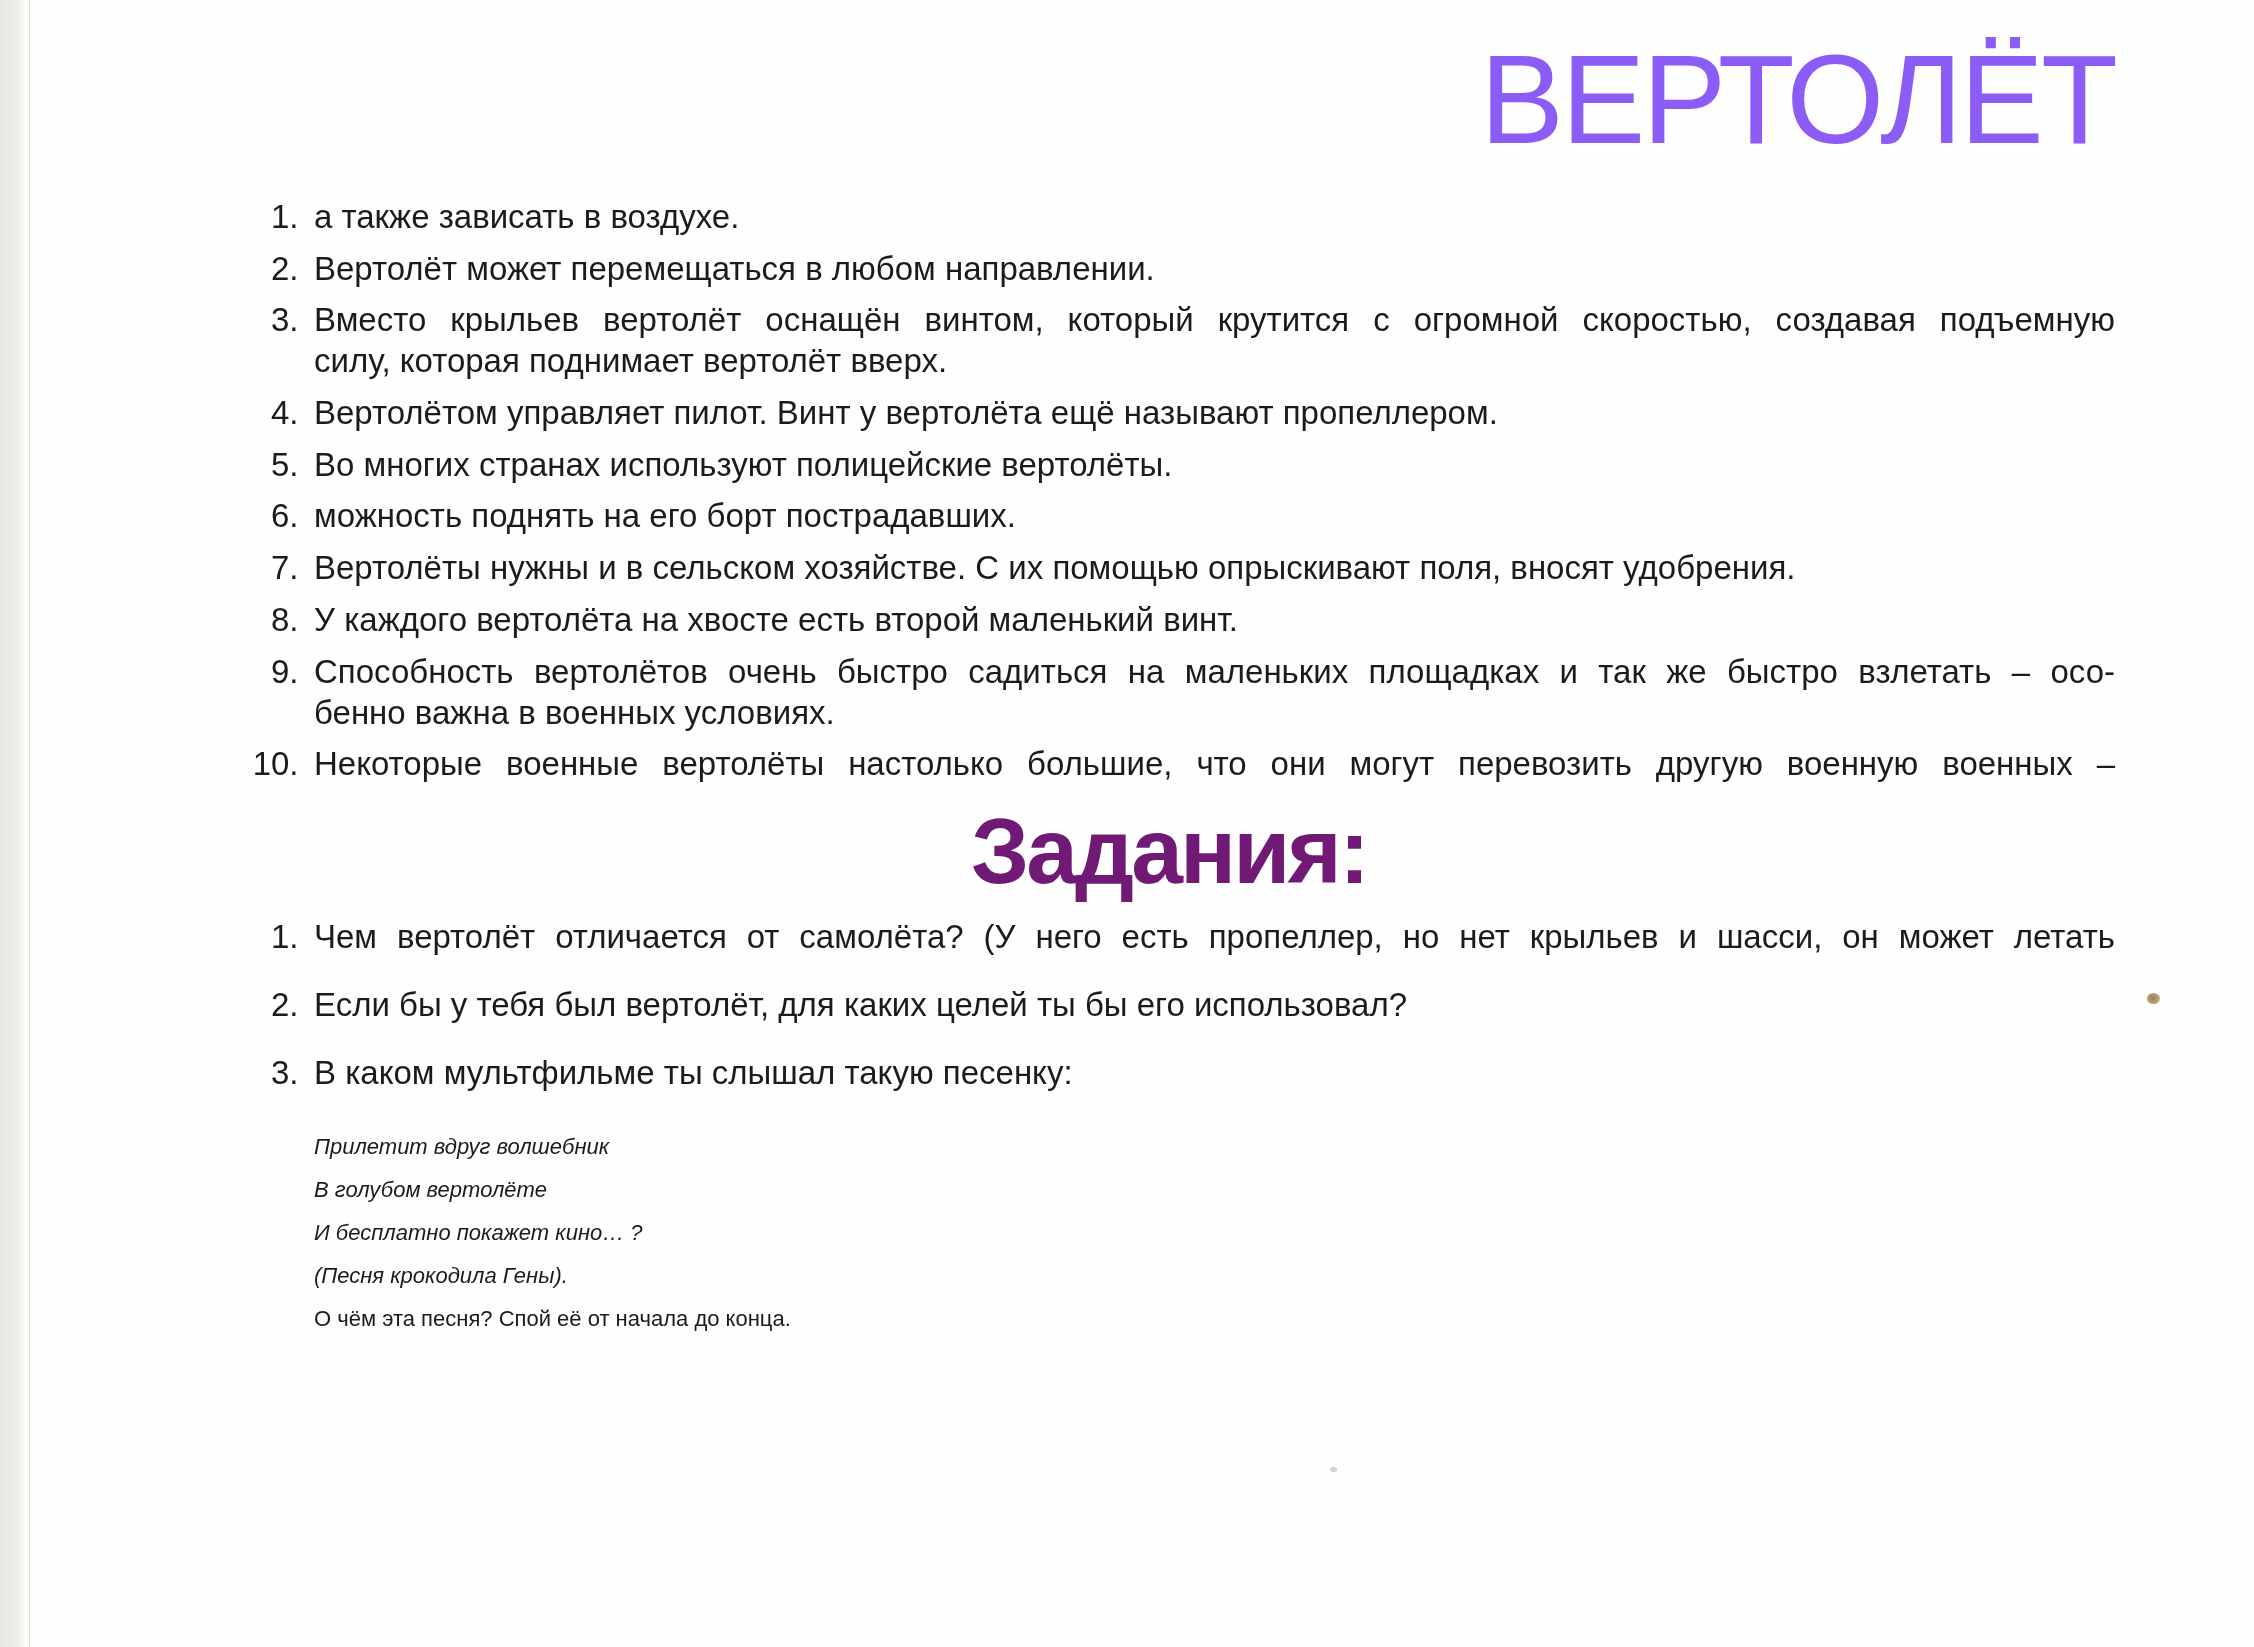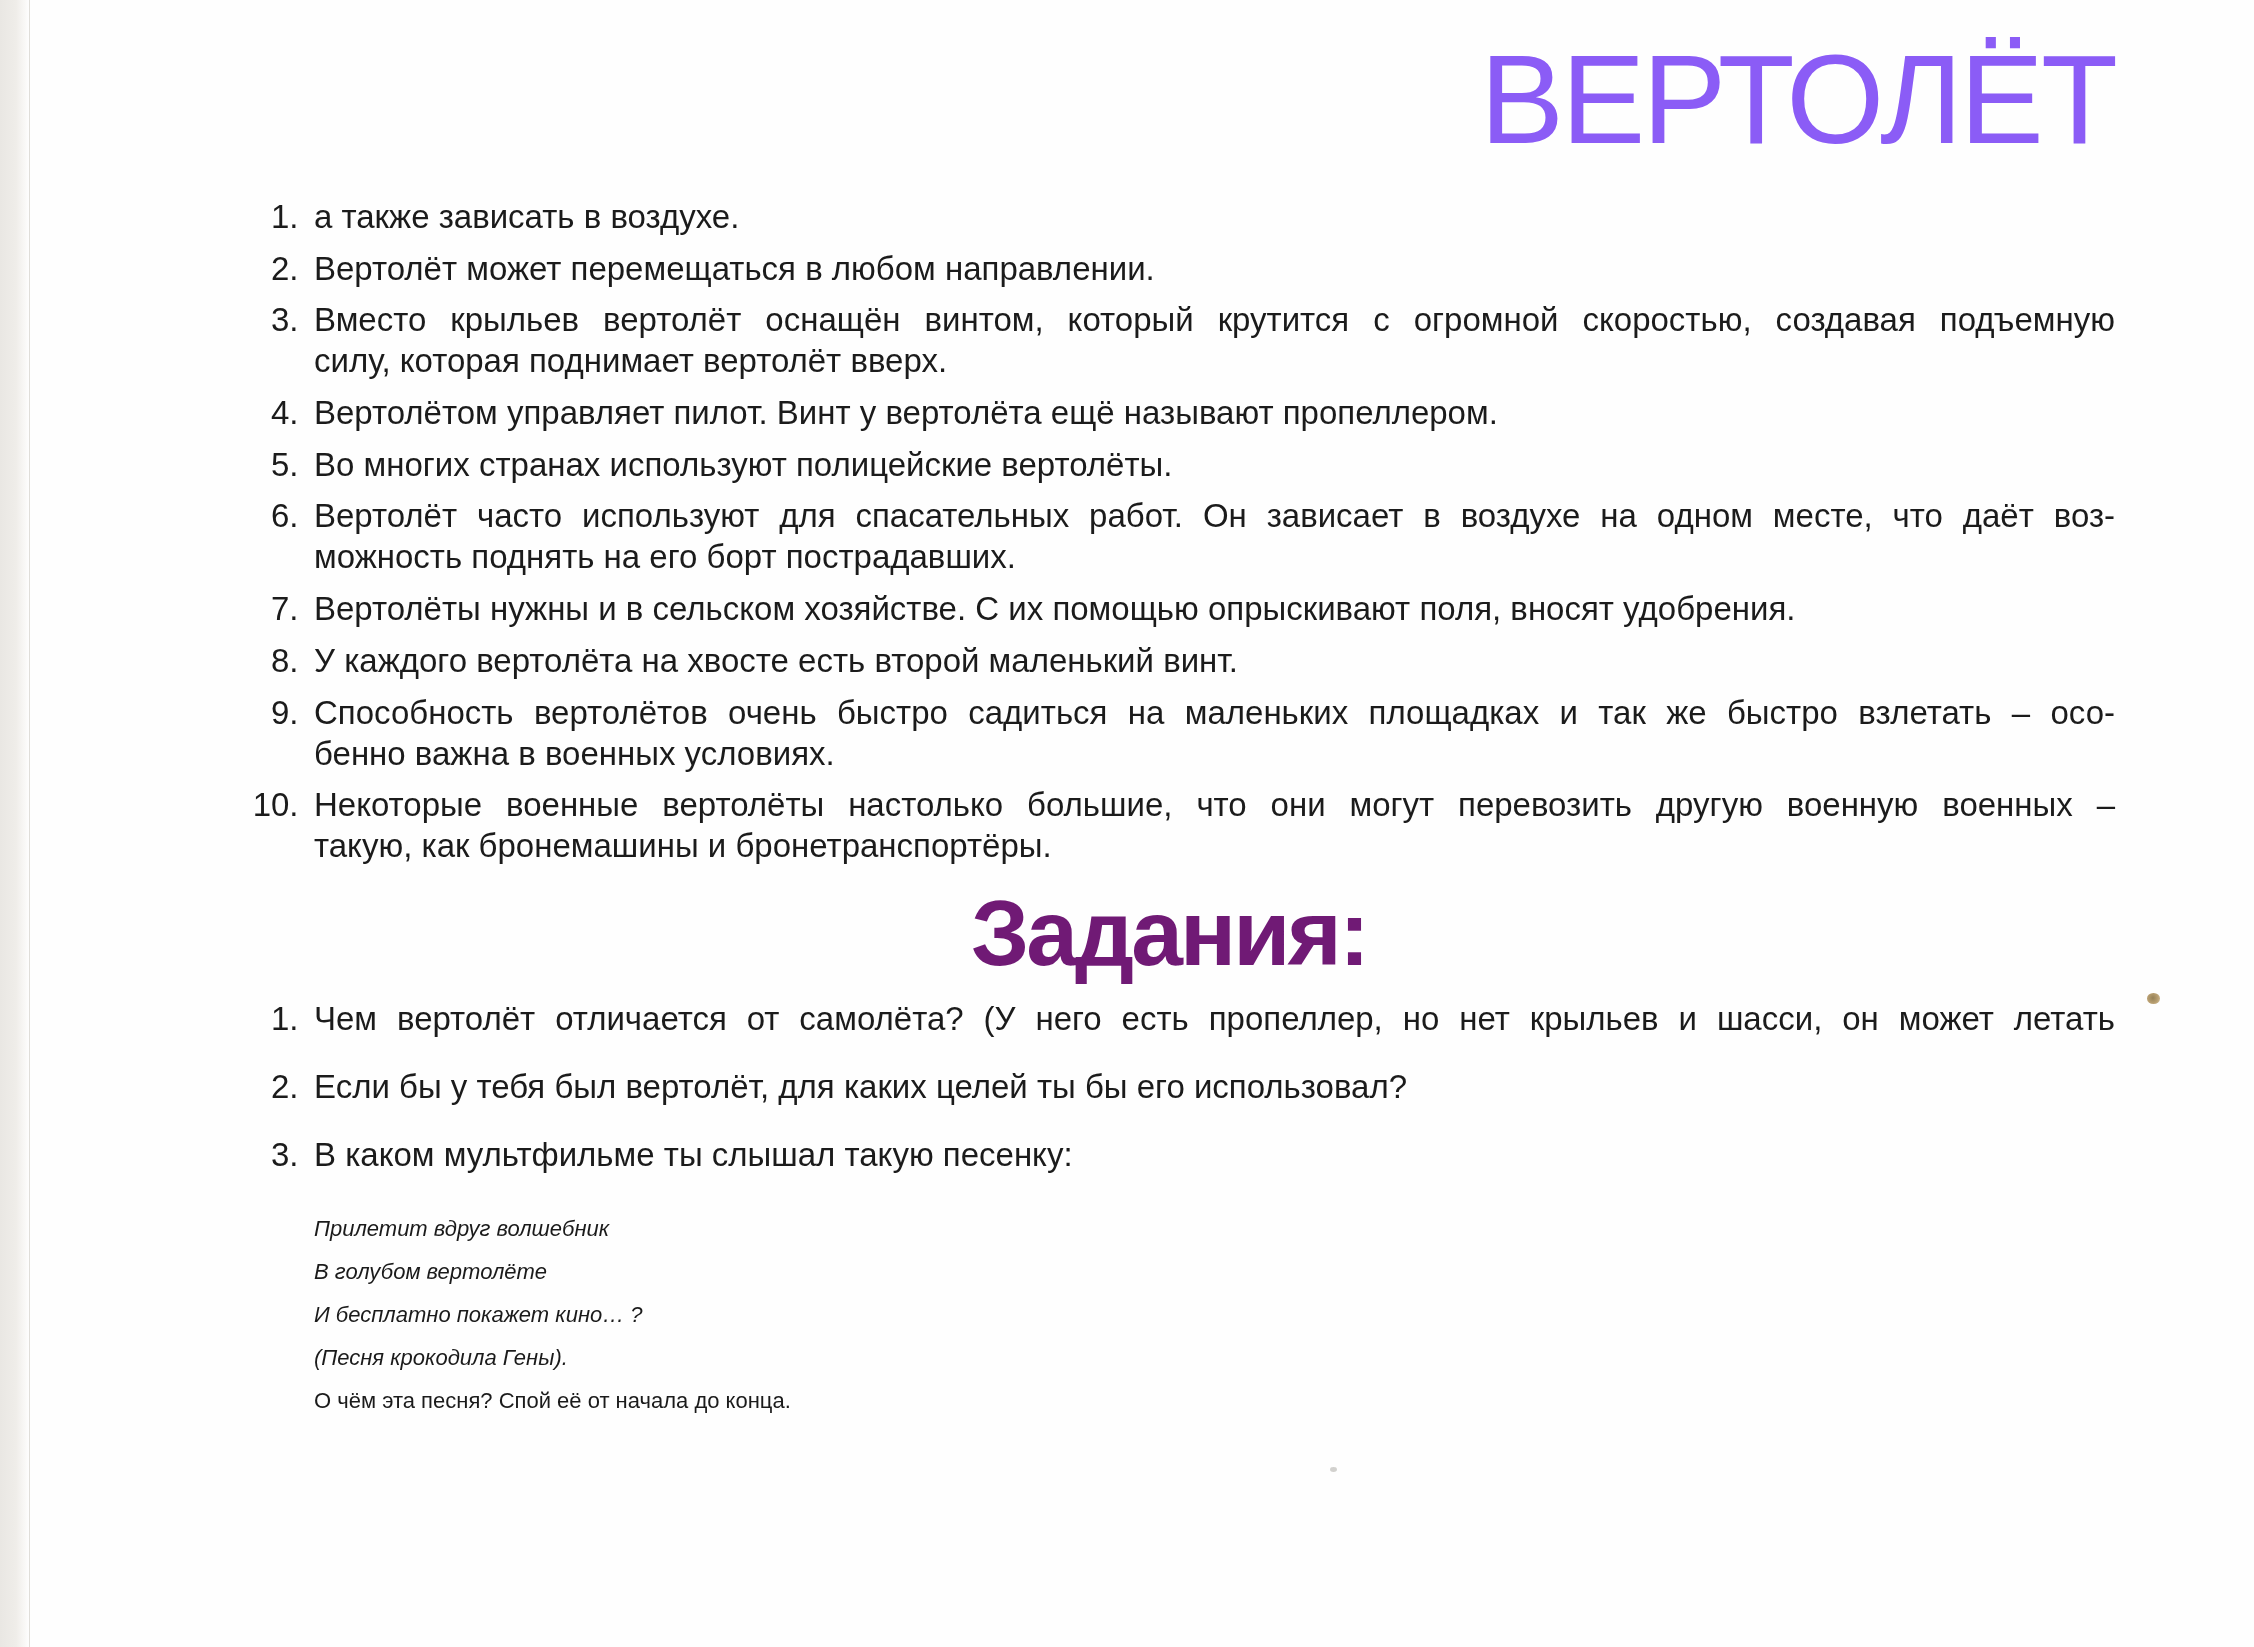--- a/index.html
+++ b/index.html
@@ -141,21 +141,20 @@
       <div class="item">
         <div class="num">5.</div>
         <div class="itembody">
           <div class="ln">Во многих странах используют полицейские вертолёты.</div>
         </div>
       </div>
 
       <div class="item">
         <div class="num">6.</div>
         <div class="itembody">
-          <div class="ln fill">Вертолёт часто используют для спасательных работ. Он зависает в воздухе на одном месте, что даёт воз-</div>
           <div class="ln">можность поднять на его борт пострадавших.</div>
         </div>
       </div>
 
       <div class="item">
         <div class="num">7.</div>
         <div class="itembody">
           <div class="ln">Вертолёты нужны и в сельском хозяйстве. С их помощью опрыскивают поля, вносят удобрения.</div>
         </div>
       </div>
@@ -172,21 +171,20 @@
         <div class="itembody">
           <div class="ln fill">Способность вертолётов очень быстро садиться на маленьких площадках и так же быстро взлетать – осо-</div>
           <div class="ln">бенно важна в военных условиях.</div>
         </div>
       </div>
 
       <div class="item">
         <div class="num">10.</div>
         <div class="itembody">
           <div class="ln fill">Некоторые военные вертолёты настолько большие, что они могут перевозить другую военную военных –</div>
-          <div class="ln">такую, как бронемашины и бронетранспортёры.</div>
         </div>
       </div>
 
     </div>
 
     <h2 class="tasks-heading">Задания:</h2>
 
     <div class="list tasks">
 
       <div class="item">

